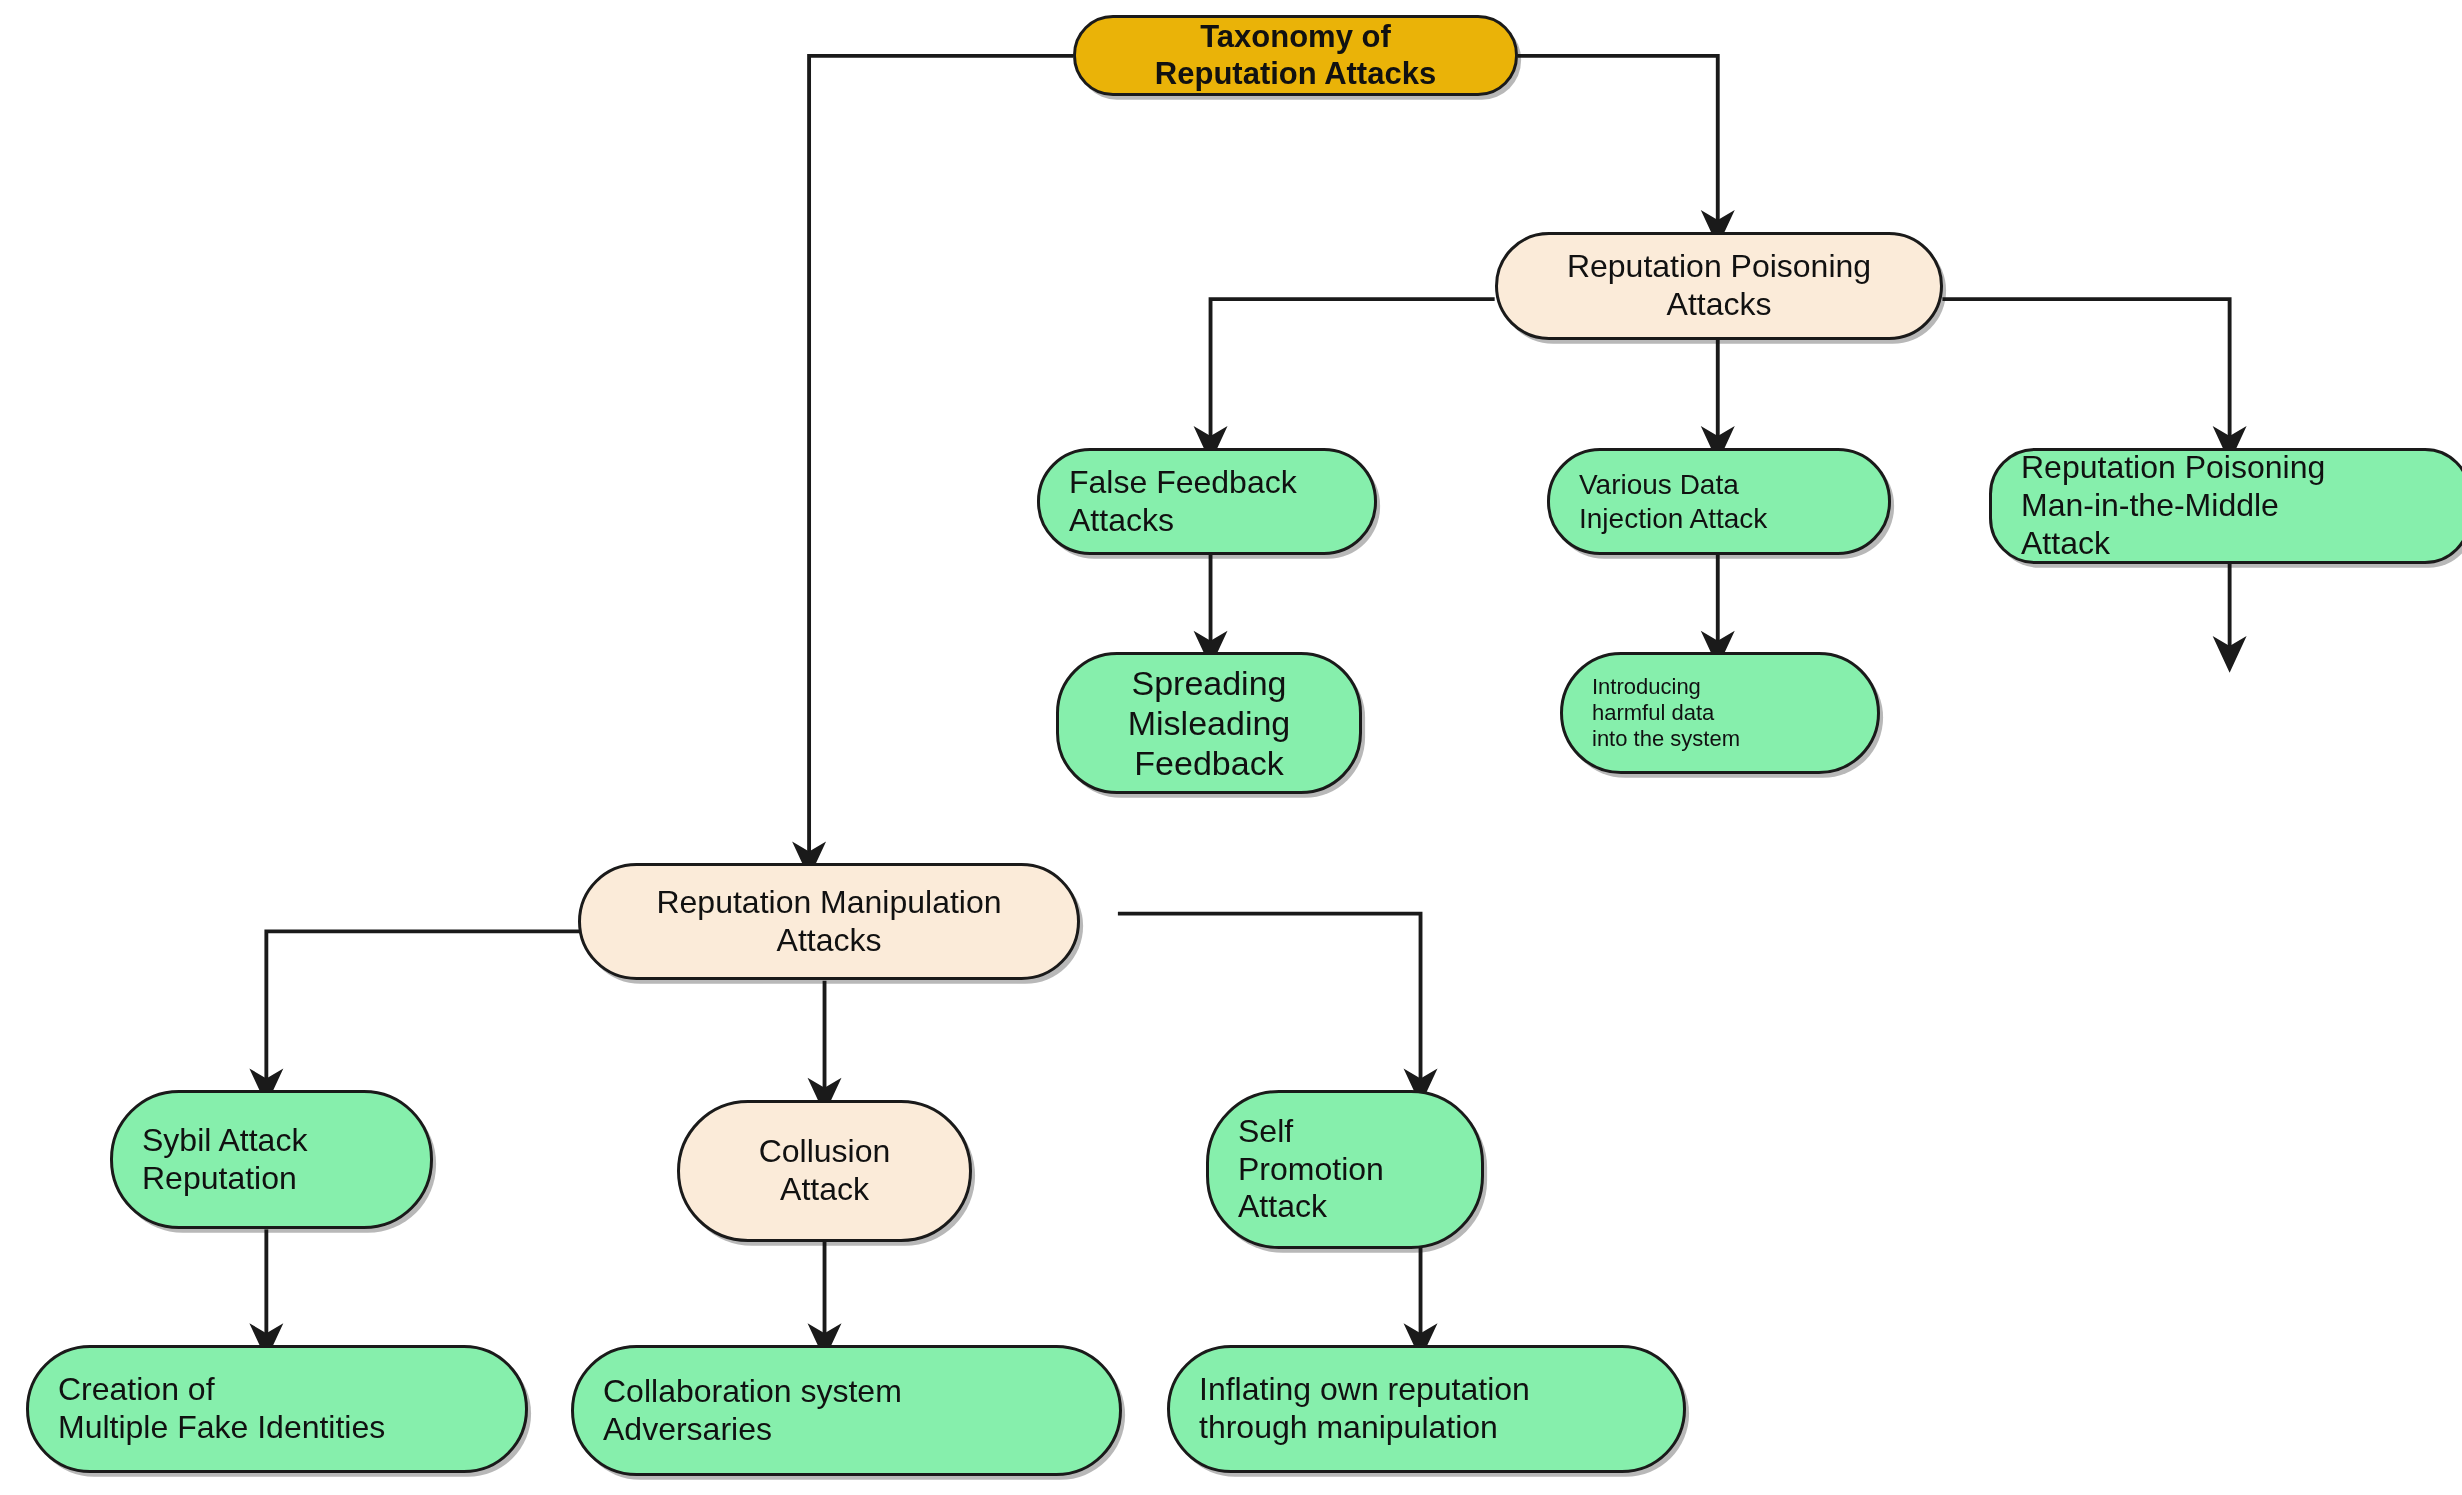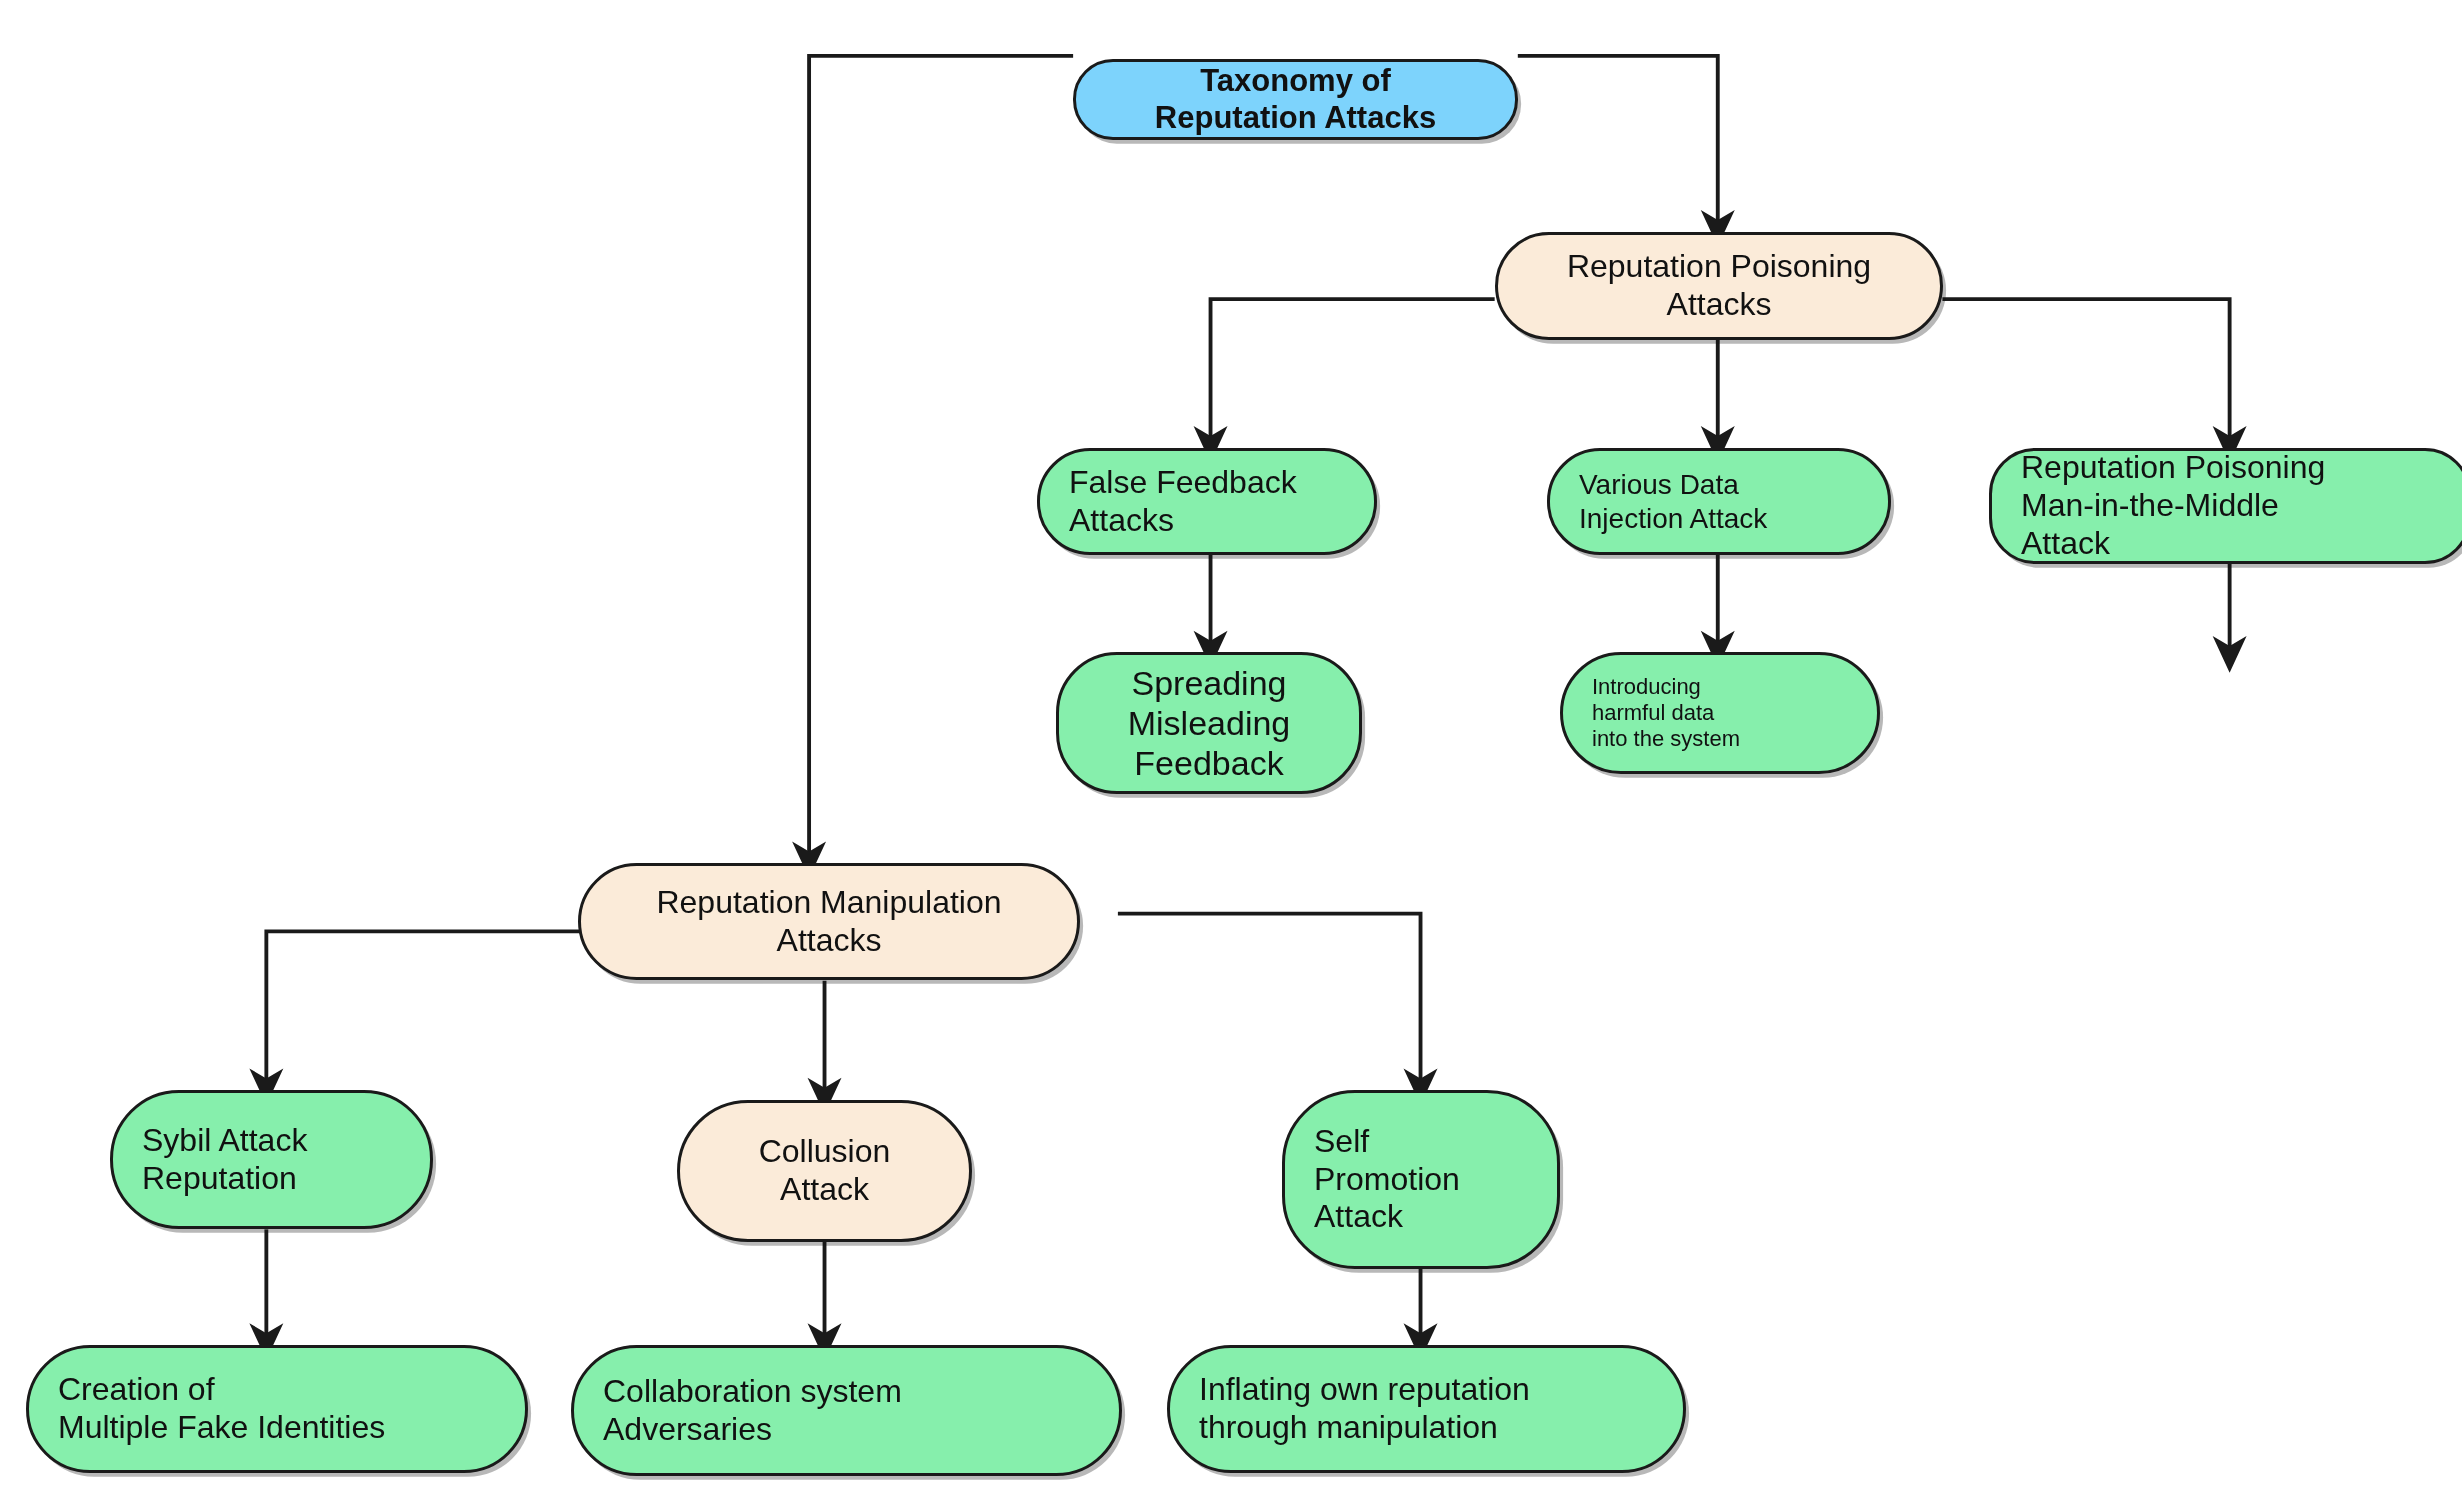--- a/index.html
+++ b/index.html
@@ -32,21 +32,21 @@
     display: flex;
     align-items: center;
     box-shadow: 3.9px 4.6px 0 -0.8px rgba(20,20,20,0.30);
   }
   .node .label {
     white-space: pre-line;
     color: #111111;
     line-height: 1.18;
     width: 100%;
   }
-  .fill-pink   { background: #7dd3fc; margin-top: 44px; }
+  .fill-pink   { background: #eab308; }
   .fill-peach  { background: #FBEBD9; }
   .fill-yellow { background: #86efac; }
 
   .align-center .label { text-align: center; }
   .align-left   .label { text-align: left; }
 
   .pad-c { justify-content: center; }
   .pad-l { padding-left: 29px; }
 
   .bold .label { font-weight: bold; }
@@ -141,21 +141,21 @@
   <div class="node fill-yellow align-left pad-l" style="left:110px; top:1090px; width:323px; height:139px; border-radius:69px; font-size:32px;">
     <span class="label">Sybil Attack
 Reputation</span>
   </div>
 
   <div class="node fill-peach align-center pad-c" style="left:677px; top:1100px; width:295px; height:142px; border-radius:71px; font-size:32px;">
     <span class="label">Collusion
 Attack</span>
   </div>
 
-  <div class="node fill-yellow align-left pad-l" style="left:1282px; top:1090px; width:278px; height:179px; border-radius:73px; font-size:32px;">
+  <div class="node fill-yellow align-left pad-l" style="left:1206px; top:1090px; width:278px; height:159px; border-radius:73px; font-size:32px;">
     <span class="label">Self
 Promotion
 Attack</span>
   </div>
 
   <div class="node fill-yellow align-left pad-l" style="left:26px; top:1345px; width:502px; height:128px; border-radius:64px; font-size:32px;">
     <span class="label">Creation of
 Multiple Fake Identities</span>
   </div>
 

